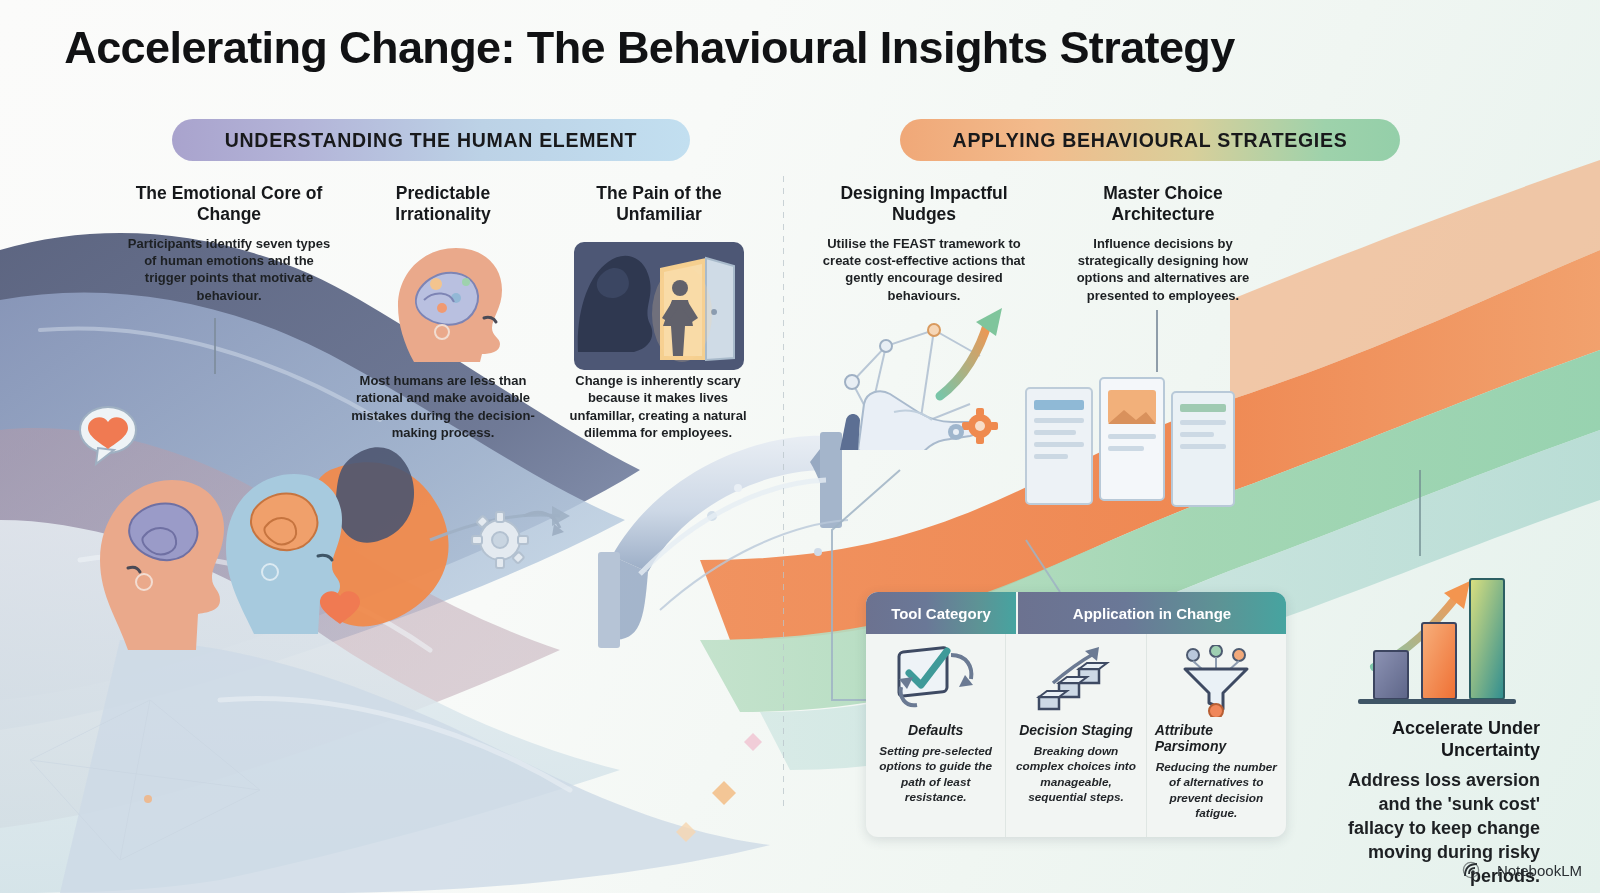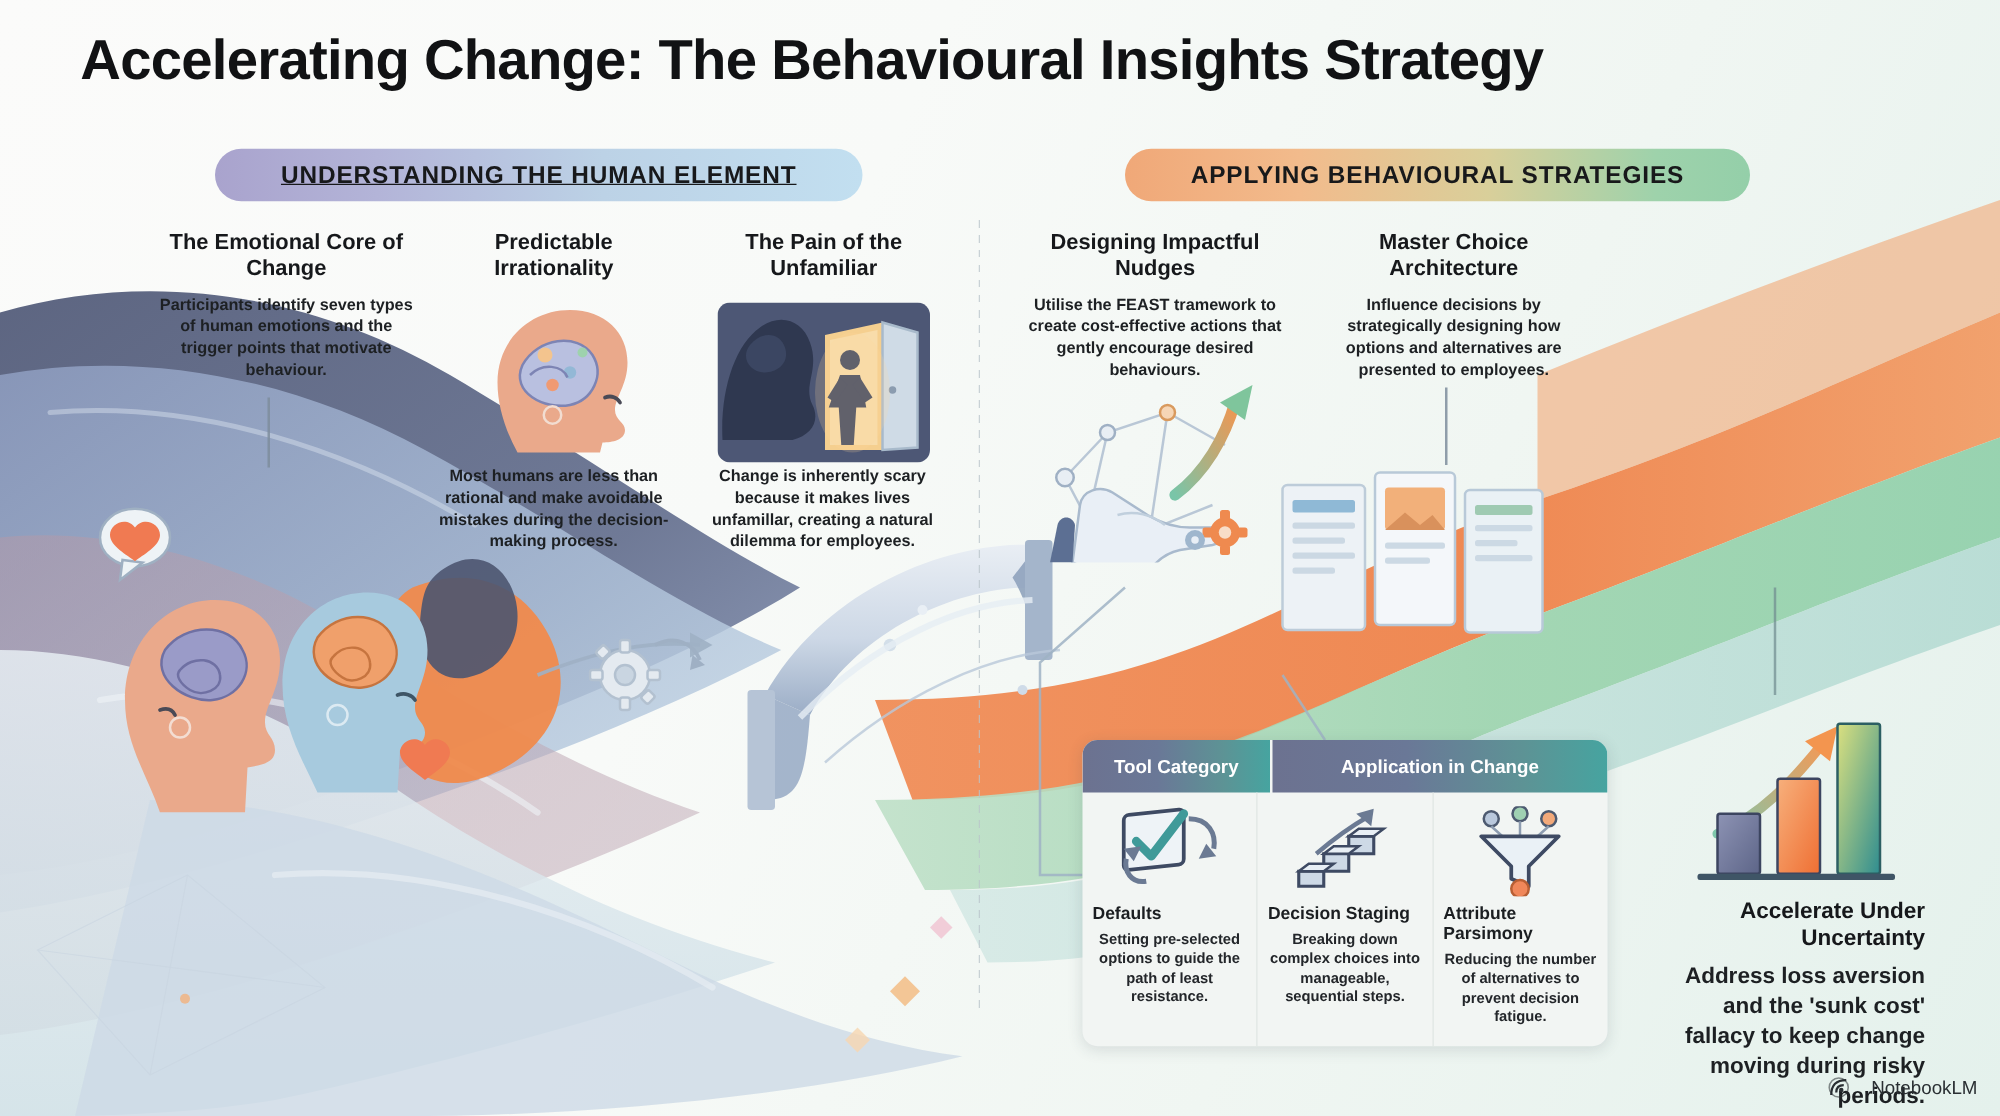--- a/index.html
+++ b/index.html
@@ -33,21 +33,20 @@
   
   .pill {
     position: absolute; height: 42px; border-radius: 21px;
     display: flex; align-items: center; justify-content: center;
     font-size: 19.5px; font-weight: bold; letter-spacing: 0.7px;
     color: #18191b; z-index: 40;
   }
   #pill-left {
     left: 172px; top: 119px; width: 518px;
     background: linear-gradient(90deg, #a9a3cd 0%, #b3b4d8 25%, #bcd2e6 60%, #c2dff0 100%);
-    text-decoration: underline;
   }
   #pill-right {
     left: 900px; top: 119px; width: 500px;
     background: linear-gradient(90deg, #f0a878 0%, #f2bb8c 28%, #d9cf9a 58%, #9ed2ab 85%, #94cfa9 100%);
   }
 
   
   .col { position: absolute; z-index: 38; text-align: center; }
   .col h3 {
     font-size: 17.5px; font-weight: bold; color: #16181b; line-height: 1.22;
@@ -95,22 +94,23 @@
   .th {
     display: flex; align-items: center; justify-content: center;
     color: #ffffff; font-size: 15px; font-weight: bold;
     background: linear-gradient(90deg, #6c7290 0%, #6a7897 40%, #5d9395 75%, #46a4a0 100%);
   }
   .th-1 { width: 152px; border-right: 2px solid #f2f5f3; }
   .th-2 { flex: 1; }
   #tool-tbody { display: flex; flex: 1; }
   .tool-cell {
     flex: 1; padding: 8px 8px 10px;
-    display: flex; flex-direction: column; 
+    display: flex; flex-direction: column; align-items: center;
     border-right: 1px solid #dfe6e3;
+    font-style: italic;
   }
   .tool-cell:last-child { border-right: none; }
   .tool-ico { height: 78px; display: flex; align-items: center; justify-content: center; }
   .tool-name { font-size: 14px; font-weight: bold; color: #1b1e21; margin-top: 2px; }
   .tool-desc { font-size: 11.8px; font-weight: bold; color: #23262a; line-height: 1.3; margin-top: 6px; text-align: center; }
 
   
   #bars { position: absolute; left: 1330px; top: 555px; width: 200px; height: 150px; z-index: 35; }
 
   

